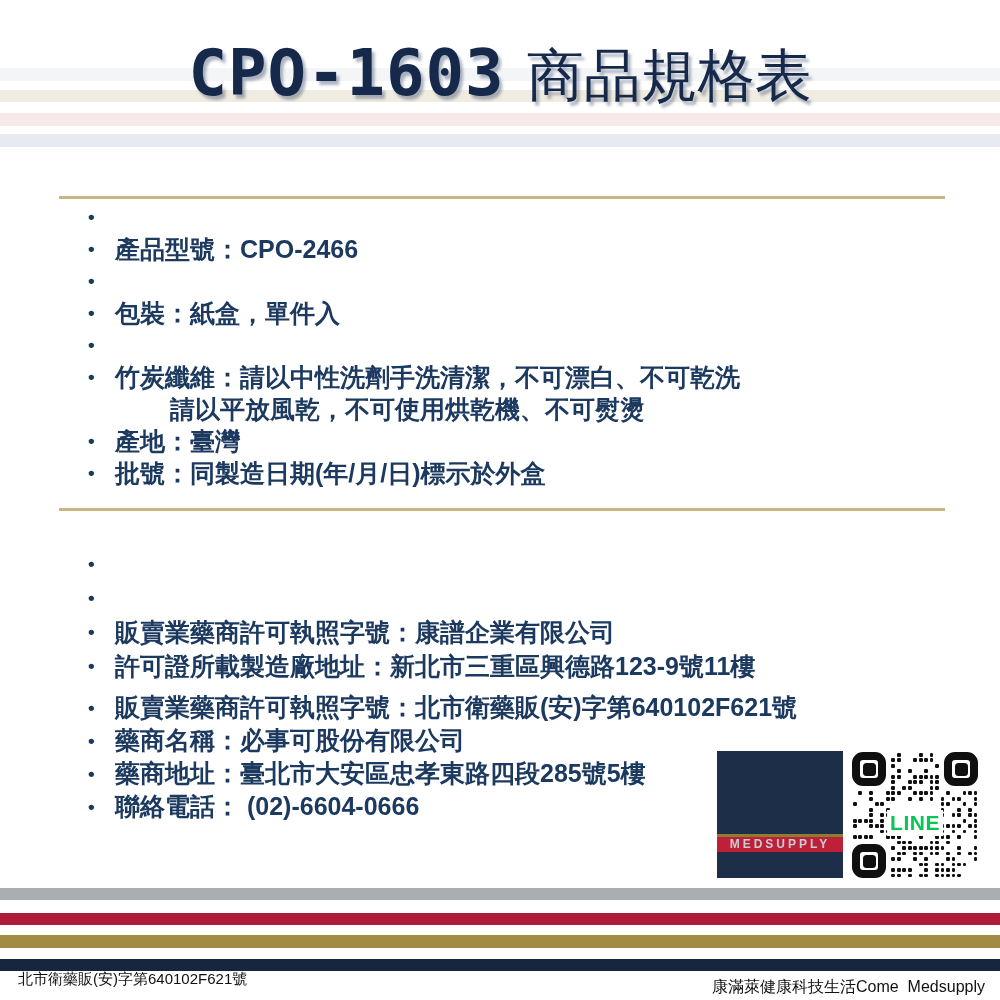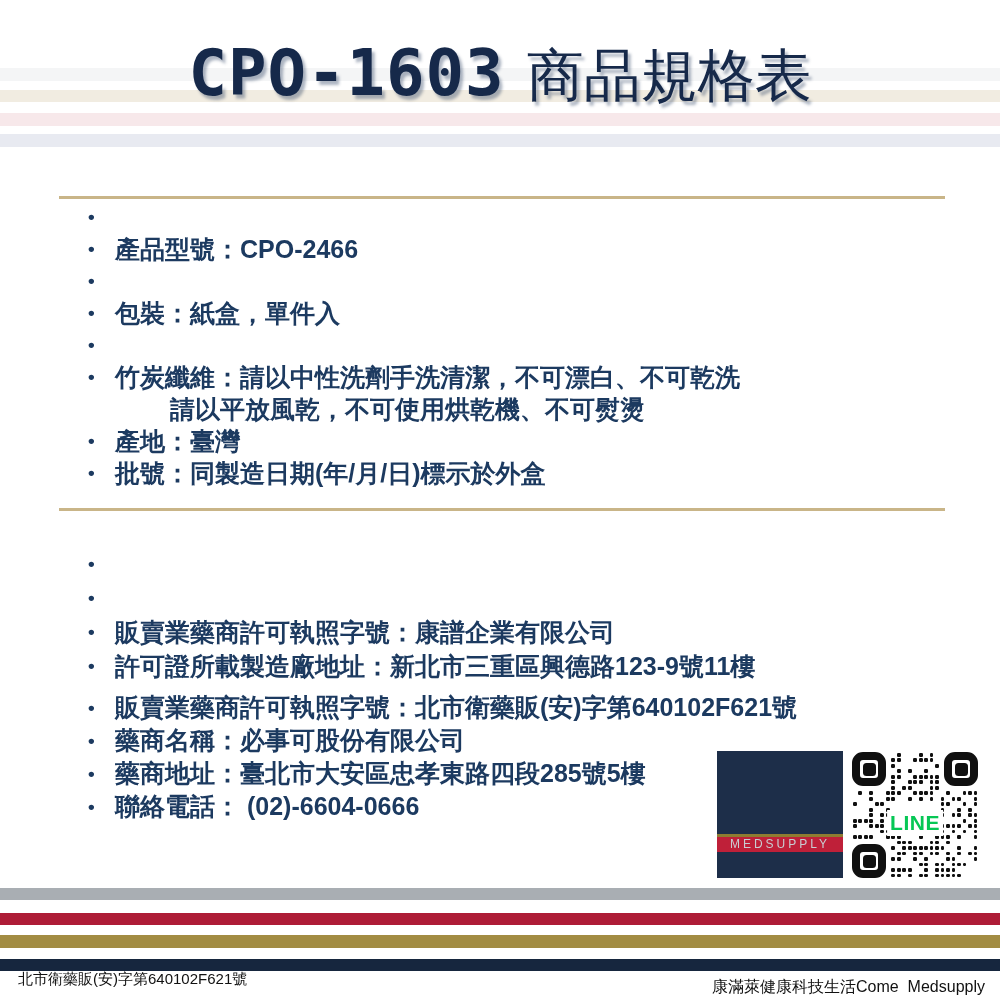--- a/index.html
+++ b/index.html
@@ -40,21 +40,21 @@
   .txt{white-space:pre;}
 
   
   .logo{position:absolute;left:717px;top:751px;width:126px;height:127px;background:#1d2e49;}
   .logo-name{position:absolute;top:47px;left:0;right:0;text-align:center;
              font-family:"DejaVu Serif","Liberation Serif",serif;font-weight:bold;
              font-size:37px;line-height:1;color:#f2f3f1;text-shadow:2px 3px 0 #0a1322;}
   .logo-goldline{position:absolute;top:83px;left:0;right:0;height:3px;background:#8e7c31;}
   .logo-band{position:absolute;top:86px;left:0;right:0;height:15px;background:#bf2039;
              color:#c9cdd2;text-align:center;font-size:12px;letter-spacing:3px;
-             line-height:15px;font-weight:normal;white-space:nowrap;}
+             line-height:15px;font-weight:bold;white-space:nowrap;}
 
   
   .qr{position:absolute;left:852px;top:752px;width:126px;height:126px;background:#fff;}
   .finder{position:absolute;width:34px;height:34px;border:8px solid #101010;border-radius:11px;box-sizing:border-box;}
   .finder::after{content:"";position:absolute;inset:2.5px;background:#101010;border-radius:3.5px;}
   .f-tl{left:0;top:0;} .f-tr{right:0;top:0;} .f-bl{left:0;bottom:0;}
   .qdot{position:absolute;width:3.8px;height:3.8px;background:#101010;border-radius:1.2px;}
   .qr-label{position:absolute;left:50%;top:50%;transform:translate(-50%,-50%);
             background:#fff;color:#06c755;font-weight:bold;font-size:21px;
             letter-spacing:.5px;padding:1px 3px;margin-top:8px;}

